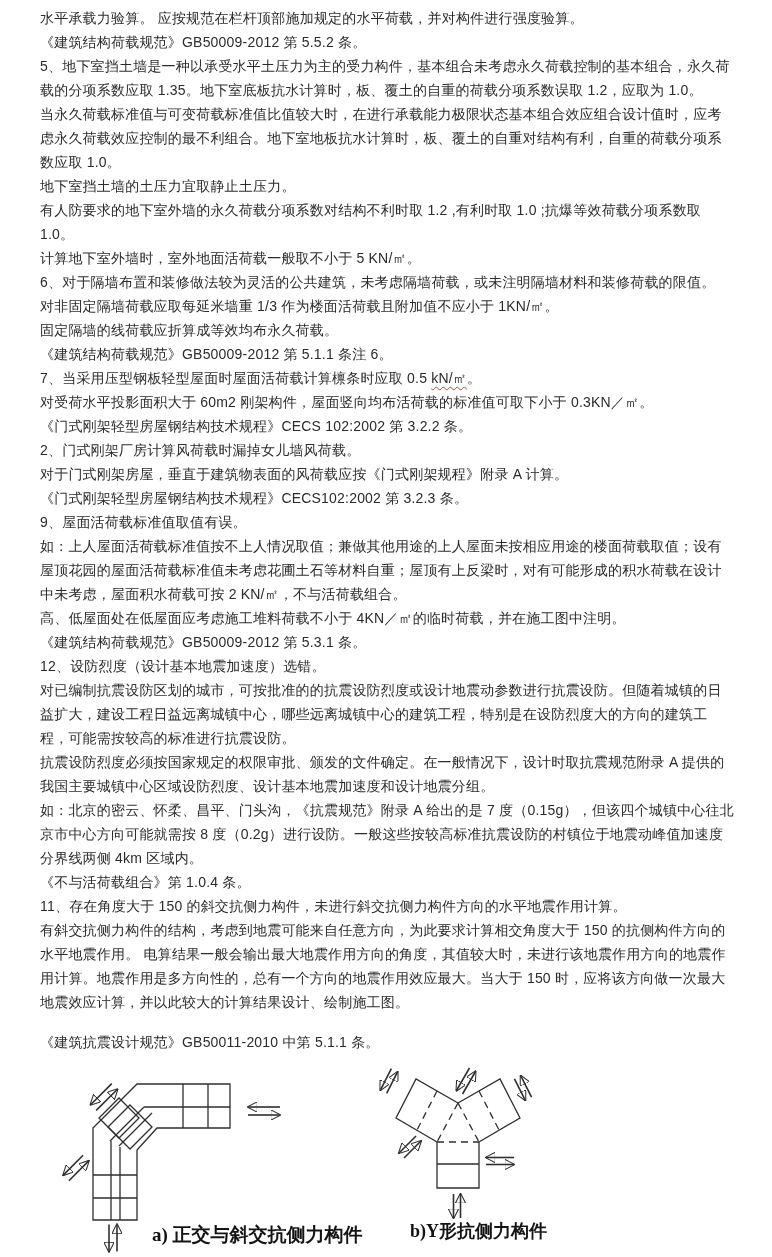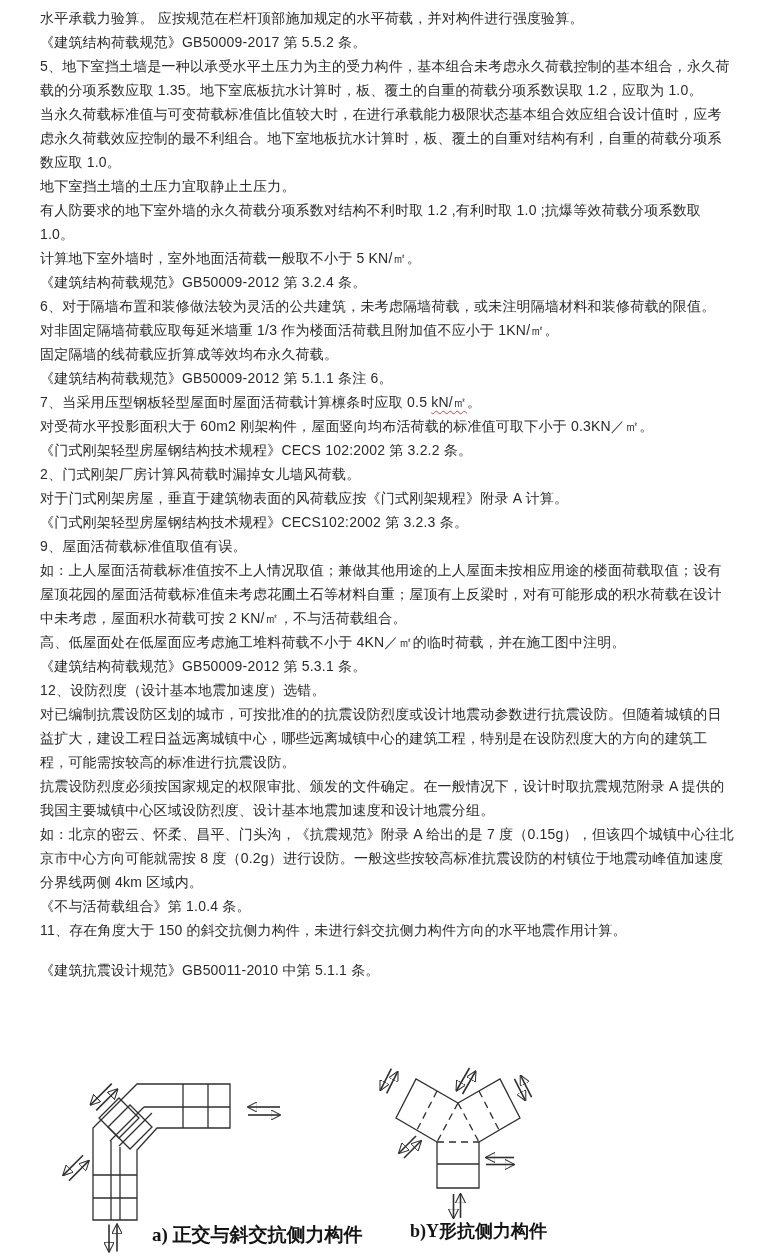--- a/index.html
+++ b/index.html
@@ -31,47 +31,47 @@
   .caption{
     font-family:"Liberation Serif","DejaVu Serif",serif;
     font-weight:bold;fill:#141414;stroke:none;
   }
 </style>
 </head>
 <body>
 
 <div class="doc" id="doc">
     <p>水平承载力验算。 应按规范在栏杆顶部施加规定的水平荷载，并对构件进行强度验算。</p>
-    <p>《建筑结构荷载规范》GB50009-2017 第 5.5.2 条。</p>
+    <p>《建筑结构荷载规范》GB50009-2012 第 5.5.2 条。</p>
     <p>5、地下室挡土墙是一种以承受水平土压力为主的受力构件，基本组合未考虑永久荷载控制的基本组合，永久荷载的分项系数应取 1.35。地下室底板抗水计算时，板、覆土的自重的荷载分项系数误取 1.2，应取为 1.0。</p>
     <p>当永久荷载标准值与可变荷载标准值比值较大时，在进行承载能力极限状态基本组合效应组合设计值时，应考虑永久荷载效应控制的最不利组合。地下室地板抗水计算时，板、覆土的自重对结构有利，自重的荷载分项系数应取 1.0。</p>
     <p>地下室挡土墙的土压力宜取静止土压力。</p>
     <p>有人防要求的地下室外墙的永久荷载分项系数对结构不利时取 1.2 ,有利时取 1.0 ;抗爆等效荷载分项系数取 1.0。</p>
     <p>计算地下室外墙时，室外地面活荷载一般取不小于 5 KN/㎡。</p>
-    <p>《建筑结构荷载规范》GB50009-2012 第 3.2.4 条。</p>
     <p>6、对于隔墙布置和装修做法较为灵活的公共建筑，未考虑隔墙荷载，或未注明隔墙材料和装修荷载的限值。</p>
     <p>对非固定隔墙荷载应取每延米墙重 1/3 作为楼面活荷载且附加值不应小于 1KN/㎡。</p>
     <p>固定隔墙的线荷载应折算成等效均布永久荷载。</p>
     <p>《建筑结构荷载规范》GB50009-2012 第 5.1.1 条注 6。</p>
     <p><span>7、当采用压型钢板轻型屋面时屋面活荷载计算檩条时应取 0.5 </span><span class="squiggle">kN/㎡</span><span>。</span></p>
     <p>对受荷水平投影面积大于 60m2 刚架构件，屋面竖向均布活荷载的标准值可取下小于 0.3KN／㎡。</p>
     <p>《门式刚架轻型房屋钢结构技术规程》CECS 102:2002 第 3.2.2 条。</p>
     <p>2、门式刚架厂房计算风荷载时漏掉女儿墙风荷载。</p>
     <p>对于门式刚架房屋，垂直于建筑物表面的风荷载应按《门式刚架规程》附录 A 计算。</p>
     <p>《门式刚架轻型房屋钢结构技术规程》CECS102:2002 第 3.2.3 条。</p>
     <p>9、屋面活荷载标准值取值有误。</p>
     <p>如：上人屋面活荷载标准值按不上人情况取值；兼做其他用途的上人屋面未按相应用途的楼面荷载取值；设有屋顶花园的屋面活荷载标准值未考虑花圃土石等材料自重；屋顶有上反梁时，对有可能形成的积水荷载在设计中未考虑，屋面积水荷载可按 2 KN/㎡，不与活荷载组合。</p>
     <p>高、低屋面处在低屋面应考虑施工堆料荷载不小于 4KN／㎡的临时荷载，并在施工图中注明。</p>
     <p>《建筑结构荷载规范》GB50009-2012 第 5.3.1 条。</p>
     <p>12、设防烈度（设计基本地震加速度）选错。</p>
     <p>对已编制抗震设防区划的城市，可按批准的的抗震设防烈度或设计地震动参数进行抗震设防。但随着城镇的日益扩大，建设工程日益远离城镇中心，哪些远离城镇中心的建筑工程，特别是在设防烈度大的方向的建筑工程，可能需按较高的标准进行抗震设防。</p>
     <p>抗震设防烈度必须按国家规定的权限审批、颁发的文件确定。在一般情况下，设计时取抗震规范附录 A 提供的我国主要城镇中心区域设防烈度、设计基本地震加速度和设计地震分组。</p>
     <p>如：北京的密云、怀柔、昌平、门头沟，《抗震规范》附录 A 给出的是 7 度（0.15g），但该四个城镇中心往北京市中心方向可能就需按 8 度（0.2g）进行设防。一般这些按较高标准抗震设防的村镇位于地震动峰值加速度分界线两侧 4km 区域内。</p>
     <p>《不与活荷载组合》第 1.0.4 条。</p>
     <p>11、存在角度大于 150 的斜交抗侧力构件，未进行斜交抗侧力构件方向的水平地震作用计算。</p>
+    <p>有斜交抗侧力构件的结构，考虑到地震可能来自任意方向，为此要求计算相交角度大于 150 的抗侧构件方向的水平地震作用。 电算结果一般会输出最大地震作用方向的角度，其值较大时，未进行该地震作用方向的地震作用计算。地震作用是多方向性的，总有一个方向的地震作用效应最大。当大于 150 时，应将该方向做一次最大地震效应计算，并以此较大的计算结果设计、绘制施工图。</p>
     <p class="gap-before">《建筑抗震设计规范》GB50011-2010 中第 5.1.1 条。</p>
   </div>
 
 <svg class="figure-strip" width="772" height="190" viewBox="0 0 772 190">
   <defs>
     <marker id="ah" viewBox="0 0 10 10" refX="9" refY="5" markerWidth="6.5" markerHeight="6.5" orient="auto-start-reverse">
       <path d="M0,0 L10,5 L0,10 Z" fill="#2f2f2f" stroke="none"></path>
     </marker>
   </defs>
 

